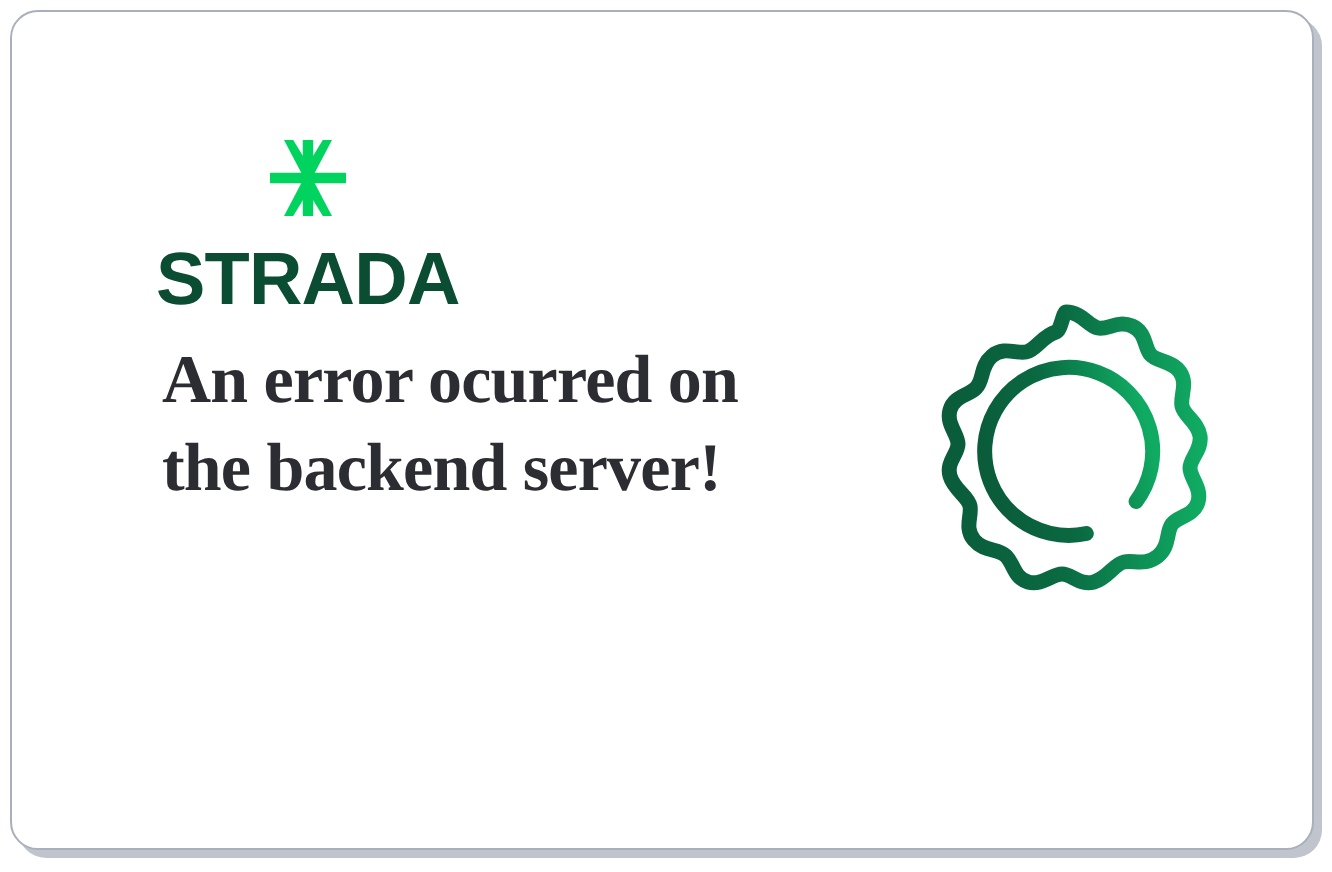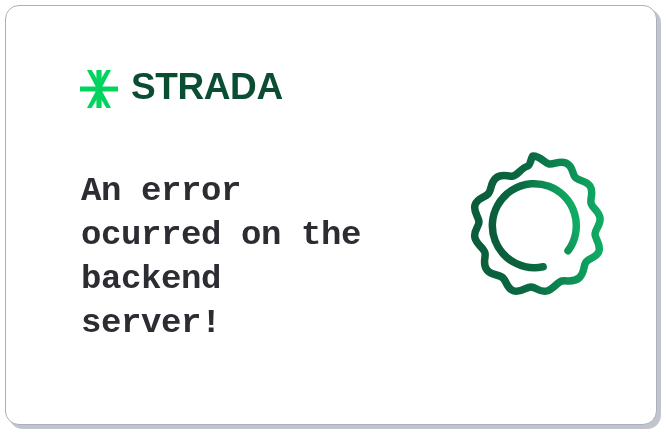--- a/index.html
+++ b/index.html
@@ -35,23 +35,24 @@
     border-radius: 14px;
     box-shadow: 4px 4px 0 0 rgba(140,148,163,0.55);
   }
 
   
   .brand {
     position: absolute;
     left: 72px;
     top: 62px;
     display: flex;
-    align-items: flex-start;
+    align-items: center;
     gap: 11px;
     height: 46px;
+    flex-direction: column;
   }
   .brand-mark {
     width: 42px;
     height: 42px;
     display: block;
     flex: 0 0 auto;
   }
   .brand-word {
     font-family: "Liberation Sans", sans-serif;
     font-size: 37px;
@@ -61,21 +62,21 @@
     line-height: 1;
     white-space: nowrap;
   }
 
   
   .message {
     position: absolute;
     left: 75px;
     top: 163px;
     width: 300px;
-    font-family: Liberation Mono, monospace;
+    font-family: Liberation Serif, serif;
     font-size: 34px;
     font-weight: 700;
     line-height: 44px;
     letter-spacing: -0.4px;
     color: #2c2c33;
   }
 
   
   .gear {
     position: absolute;

